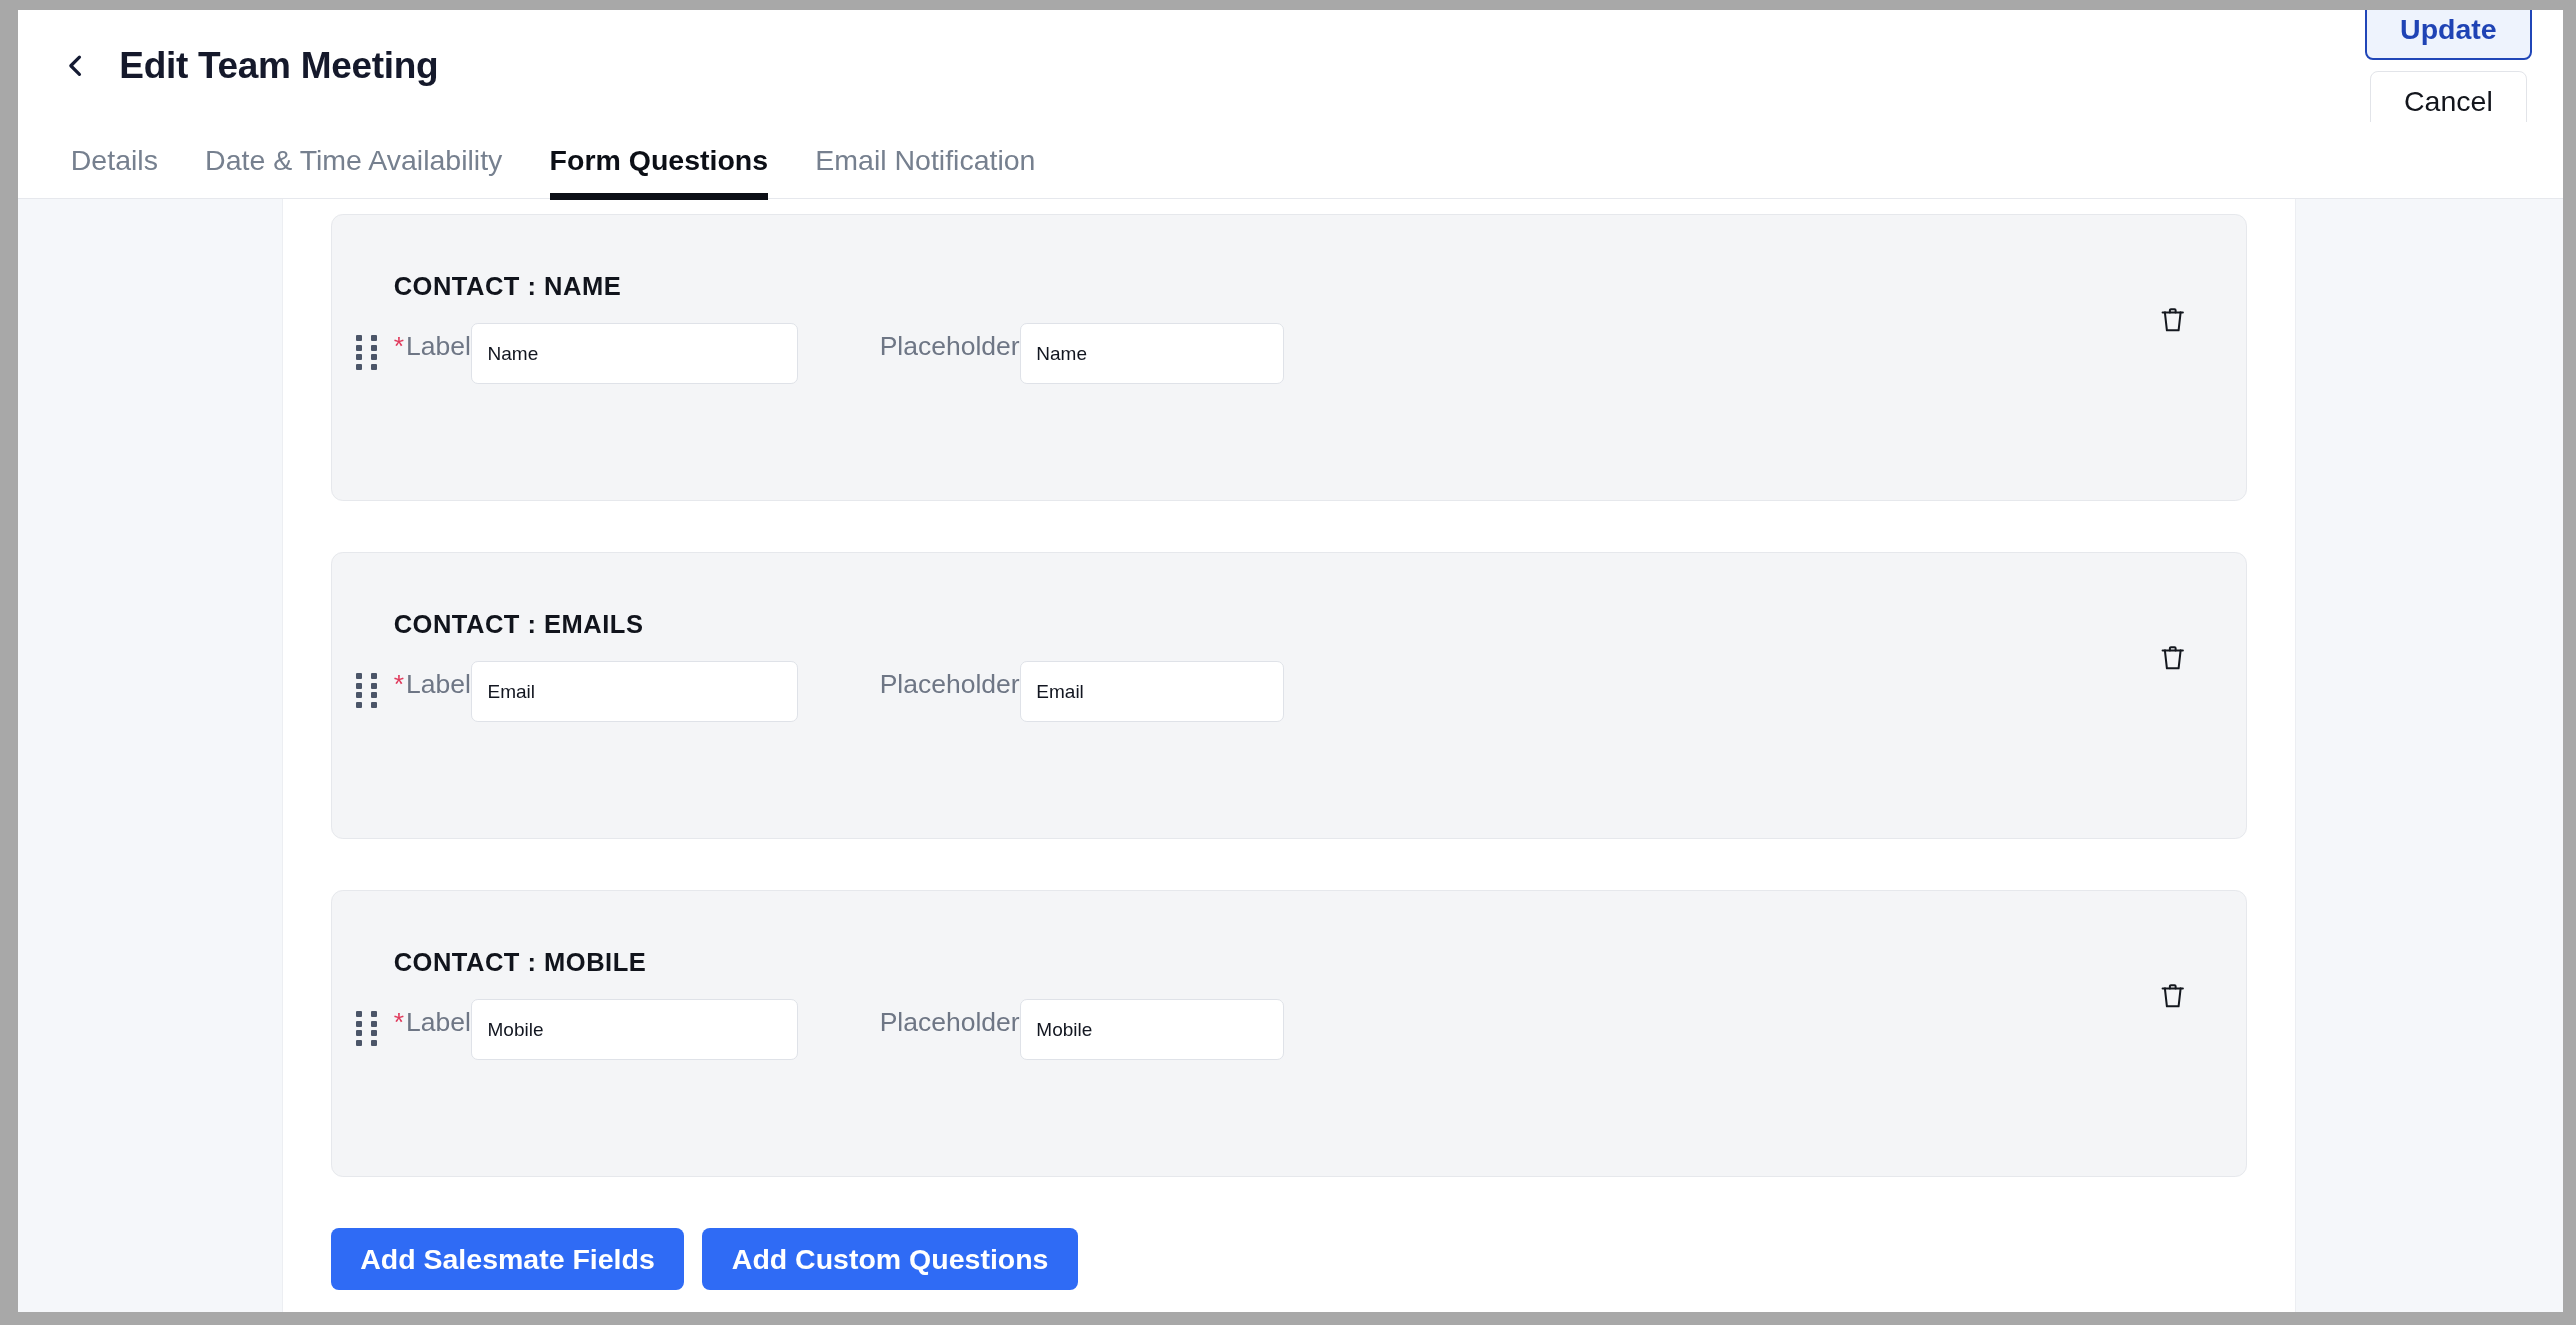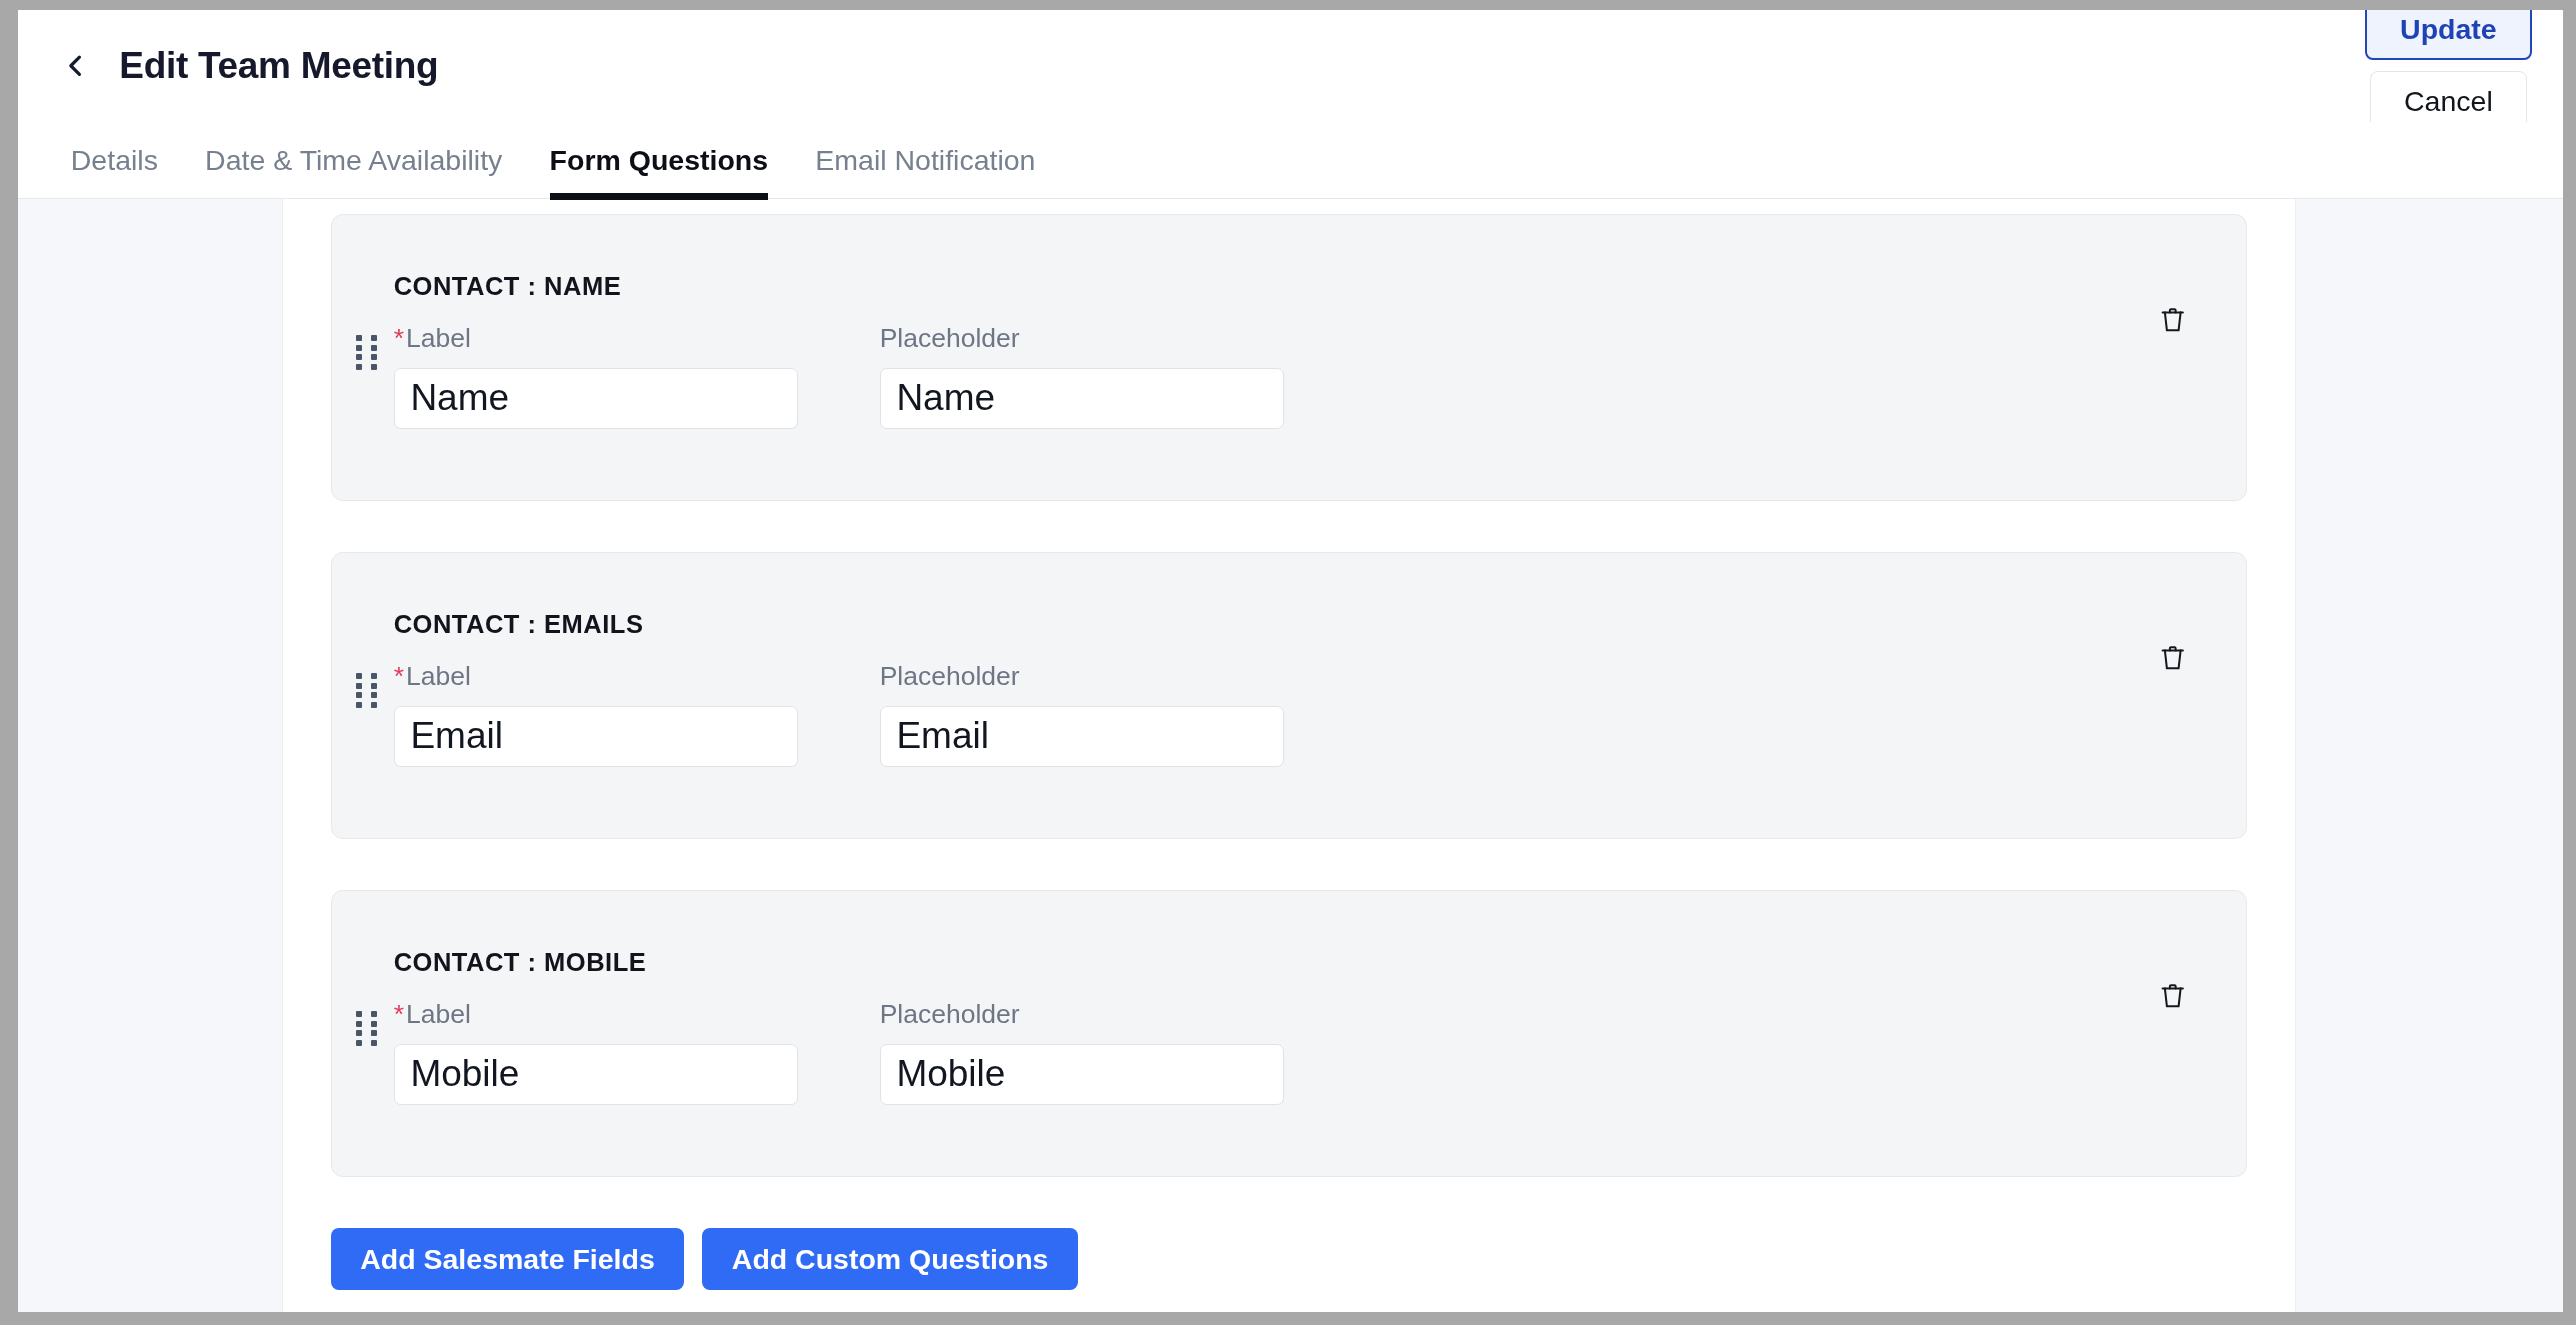--- a/index.html
+++ b/index.html
@@ -208,42 +208,43 @@
   .drag-handle i {
     display: block;
     width: 5.9px;
     height: 5.9px;
     background: #4b5568;
     border-radius: 1px;
   }
 
   .field {
     display: flex;
-    flex-direction: column;
+    flex-direction: row;
+    align-items: center;
   }
   .field.label-col { width: 404px; margin-right: 59px; }
   .field.ph-col    { width: 404px; margin-left: 23px; }
 
   .field-label {
     font-size: 26.5px;
     color: #6e7685;
     margin-bottom: 13.7px;
     height: 31px;
     line-height: 31px;
     white-space: nowrap;
   }
   .req { color: #e03a5c; margin-right: 2px; }
 
   .text-input {
     width: 100%;
     height: 61px;
     border: 1.5px solid #dfe2e8;
     border-radius: 6.9px;
     background: #ffffff;
-    font-size: 37px;
+    font-size: 19px;
     color: #121620;
     font-family: "Liberation Sans", sans-serif;
     padding: 0 15.7px;
     outline: none;
   }
 
   .delete-btn {
     position: absolute;
     right: 51px;
     top: 84px;

